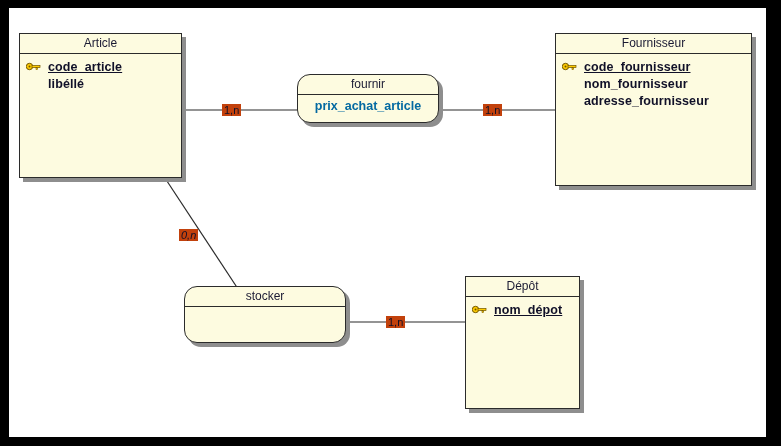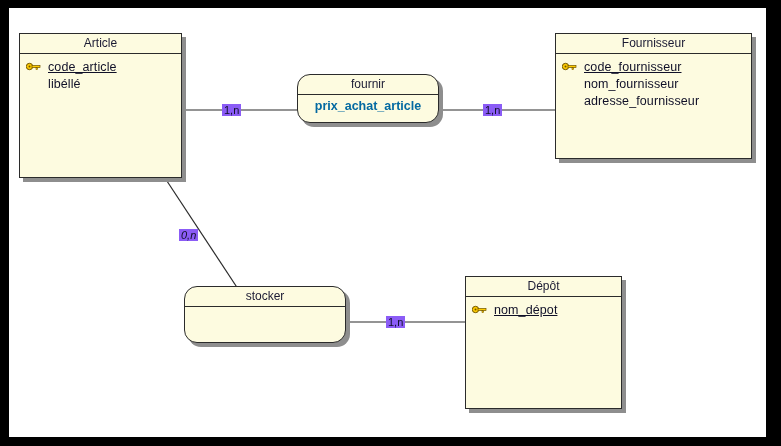--- a/index.html
+++ b/index.html
@@ -68,21 +68,21 @@
   }
   .attr-row {
     display: flex;
     align-items: center;
     height: 17px;
     padding-left: 6px;
     white-space: nowrap;
   }
   .attr-label {
     font-size: 12.5px;
-    font-weight: normal;
+    font-weight: bold;
     color: #101028;
     letter-spacing: 0.1px;
   }
   .attr-label.pk {
     text-decoration: underline;
   }
   .attr-row .key-slot {
     width: 22px;
     flex: 0 0 22px;
     display: flex;
@@ -128,21 +128,21 @@
     font-weight: bold;
     color: #0369a1;
     white-space: nowrap;
   }
 
   
   .cardinality {
     position: absolute;
     font-size: 11px;
     color: #101028;
-    background: #8b5cf6;
+    background: #c2410c;
     padding: 0 2px;
     white-space: nowrap;
     z-index: 6;
     line-height: 12px;
   }
 </style>
 </head>
 <body>
 
 <div id="canvas-frame">
@@ -173,21 +173,21 @@
           </span>
           <span class="attr-label pk">code_article</span>
         </div>
         <div class="attr-row nokey">
           <span class="key-slot"></span>
           <span class="attr-label">libéllé</span>
         </div>
       </div>
     </div>
 
-    <div class="entity" style="left:546px; top:25px; width:197px; height:126px;">
+    <div class="entity" style="left:546px; top:25px; width:197px; height:153px;">
       <div class="entity-title">Fournisseur</div>
       <div class="entity-body">
         <div class="attr-row">
           <span class="key-slot">
             <svg class="key-icon" viewBox="0 0 15 9">
               <circle cx="3.5" cy="4.5" r="3.2" fill="#ffcc00" stroke="#705500" stroke-width="1"></circle>
               <circle cx="3.5" cy="4.5" r="1" fill="#705500"></circle>
               <rect x="6" y="3.4" width="8" height="2.2" fill="#ffcc00" stroke="#705500" stroke-width="0.7"></rect>
               <rect x="10" y="5.4" width="1.6" height="2.2" fill="#ffcc00" stroke="#705500" stroke-width="0.6"></rect>
             </svg>
@@ -198,21 +198,21 @@
           <span class="key-slot"></span>
           <span class="attr-label">nom_fournisseur</span>
         </div>
         <div class="attr-row nokey">
           <span class="key-slot"></span>
           <span class="attr-label">adresse_fournisseur</span>
         </div>
       </div>
     </div>
 
-    <div class="entity" style="left:456px; top:268px; width:157px; height:133px;">
+    <div class="entity" style="left:456px; top:268px; width:115px; height:133px;">
       <div class="entity-title">Dépôt</div>
       <div class="entity-body">
         <div class="attr-row">
           <span class="key-slot">
             <svg class="key-icon" viewBox="0 0 15 9">
               <circle cx="3.5" cy="4.5" r="3.2" fill="#ffcc00" stroke="#705500" stroke-width="1"></circle>
               <circle cx="3.5" cy="4.5" r="1" fill="#705500"></circle>
               <rect x="6" y="3.4" width="8" height="2.2" fill="#ffcc00" stroke="#705500" stroke-width="0.7"></rect>
               <rect x="10" y="5.4" width="1.6" height="2.2" fill="#ffcc00" stroke="#705500" stroke-width="0.6"></rect>
             </svg>

